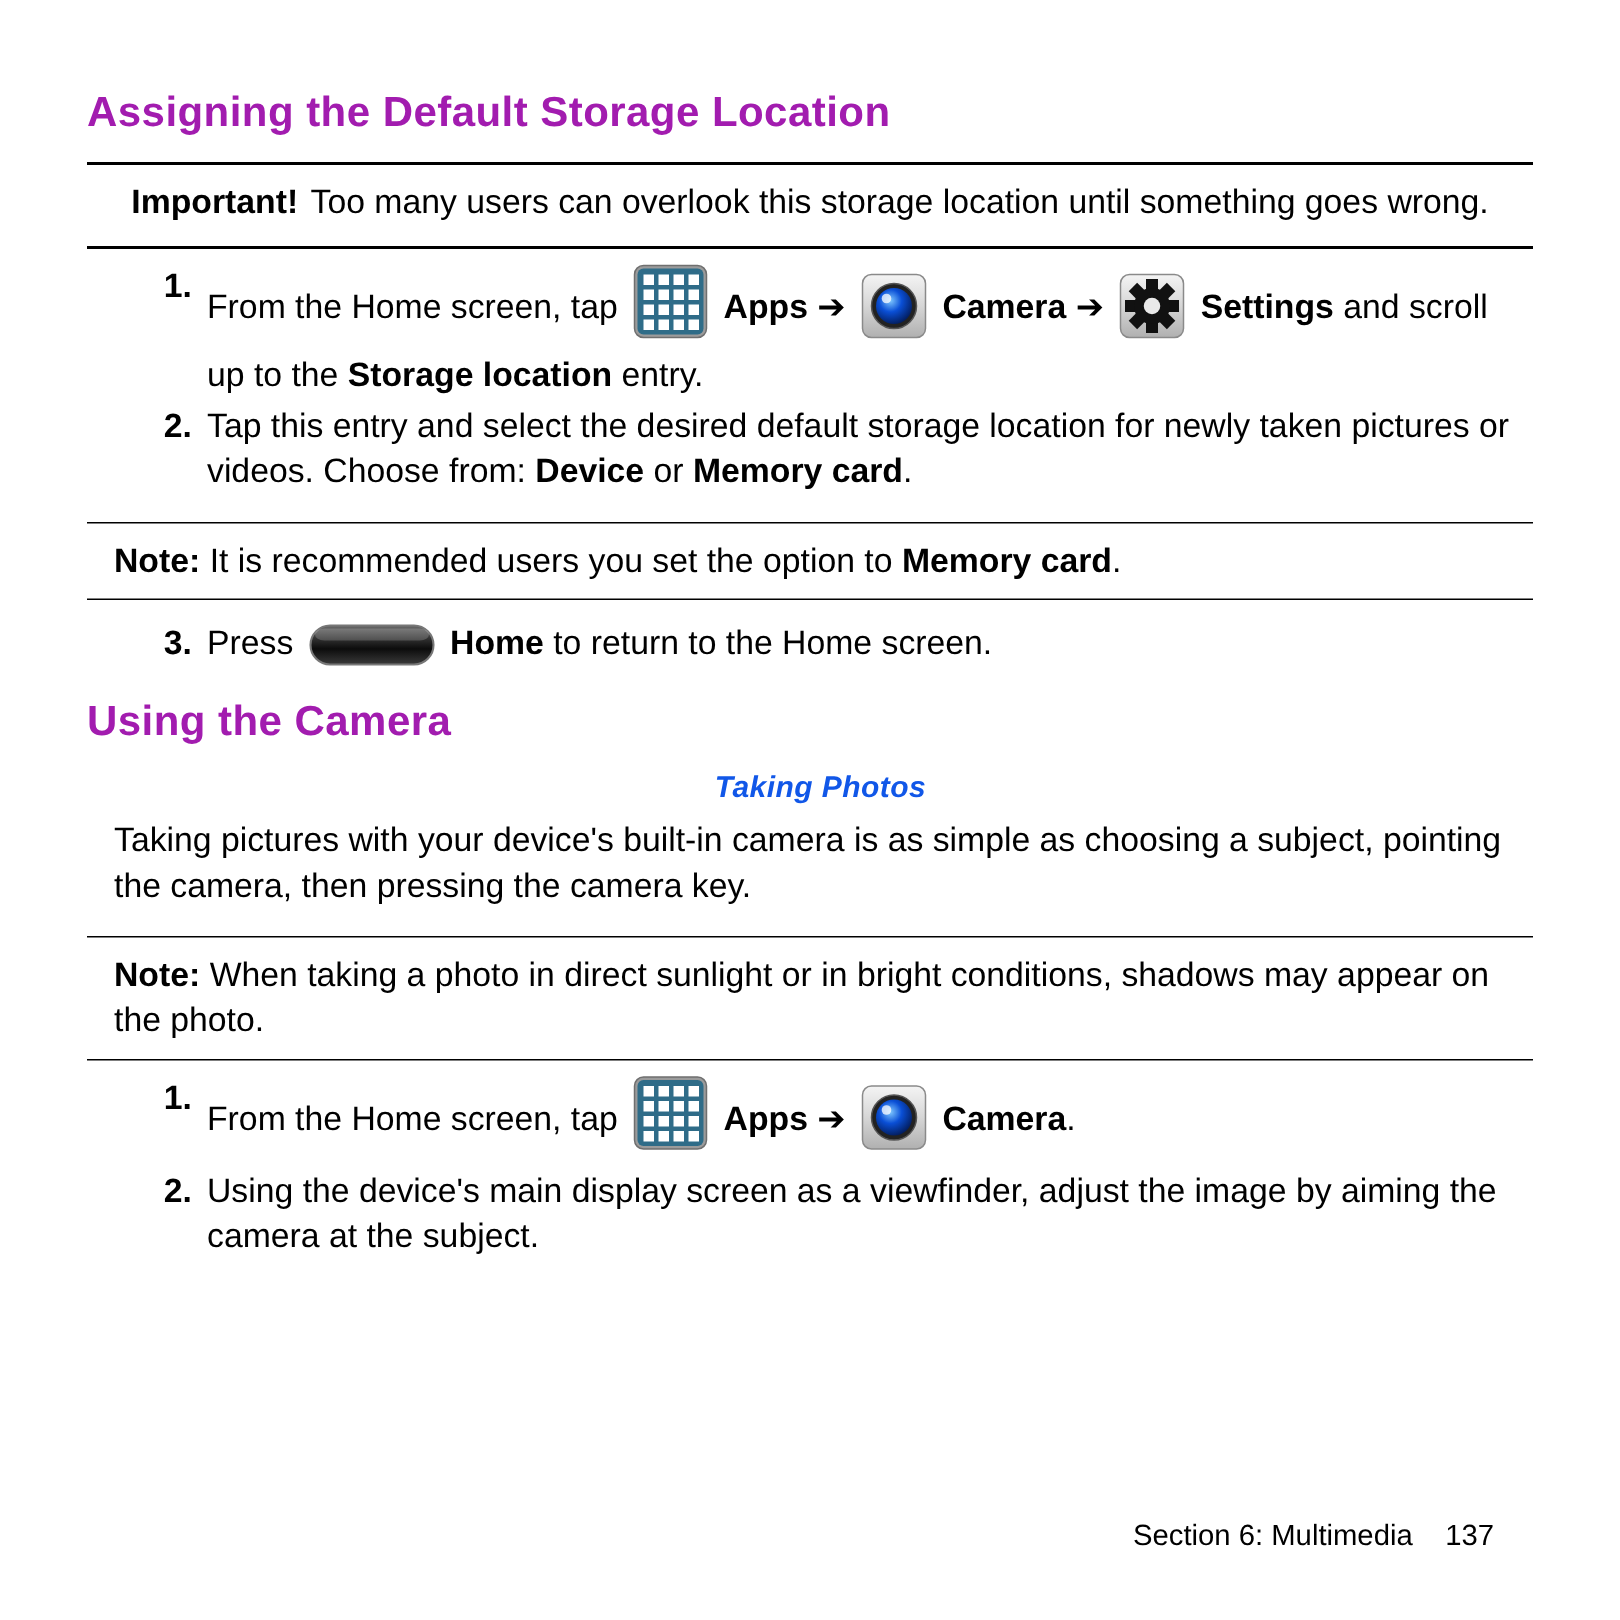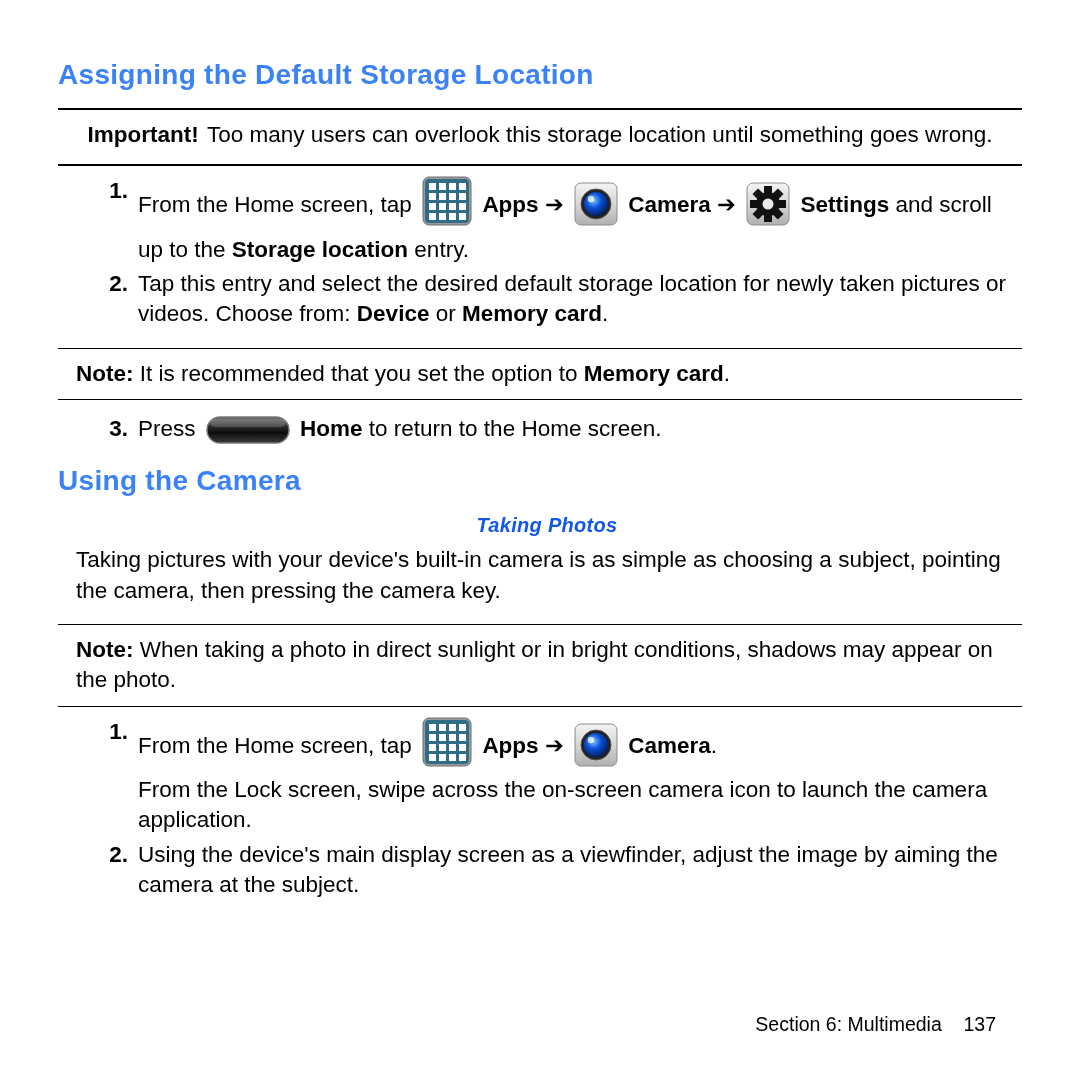--- a/index.html
+++ b/index.html
@@ -14,21 +14,21 @@
     line-height: 1.35;
   }
   .page {
     padding: 50px 58px 30px 58px;
     box-sizing: border-box;
     width: 1080px;
     height: 1080px;
     position: relative;
   }
   .h-blue {
-    color: #3b82f6;
+    color: #a21caf;
     font-weight: 800;
     font-size: 28px;
     letter-spacing: 0.3px;
     margin: 6px 0 12px 0;
   }
   .h-blue-italic {
     color: #1157e8;
     font-weight: 800;
     font-style: italic;
     font-size: 20px;
@@ -159,21 +159,21 @@
 
   <div class="list-row">
     <div class="list-num"><span class="b">2.</span></div>
     <div class="list-body">
       <span>Tap this entry and select the desired default storage location for newly taken pictures or videos. Choose from: </span><span class="b">Device</span><span> or </span><span class="b">Memory card</span><span>.</span>
     </div>
   </div>
 
   <hr class="rule-thin" style="margin-top:18px;">
   <div class="note-block">
-    <span class="b">Note:</span><span> It is recommended that you set the option to </span><span class="b">Memory card</span><span>.</span>
+    <span class="b">Note:</span><span> It is recommended users you set the option to </span><span class="b">Memory card</span><span>.</span>
   </div>
   <hr class="rule-thin">
 
   <div class="list-row" style="margin-top:14px;">
     <div class="list-num"><span class="b">3.</span></div>
     <div class="list-body">
       <span>Press </span>
       <span class="inline-icon" style="vertical-align:-8px;">
         <svg width="84" height="28" viewBox="0 0 84 28">
           <rect x="1" y="1" width="82" height="26" rx="13" fill="url(#homeGrad)" stroke="#777" stroke-width="1.4"></rect>
@@ -229,21 +229,20 @@
       <span> ➔ </span>
       <span class="inline-icon">
         <svg width="44" height="44" viewBox="0 0 44 44">
           <rect x="1" y="1" width="42" height="42" rx="6" fill="url(#metalV)" stroke="#8a8a8a"></rect>
           <circle cx="22" cy="22" r="15" fill="#222" stroke="#555"></circle>
           <circle cx="22" cy="22" r="12" fill="url(#blueLens)"></circle>
           <circle cx="17" cy="17" r="3.2" fill="#ffffff" opacity="0.75"></circle>
         </svg>
       </span>
       <span class="b">Camera</span><span>.</span>
-      <div>From the Lock screen, swipe across the on-screen camera icon to launch the camera application.</div>
     </div>
   </div>
 
   <div class="list-row">
     <div class="list-num"><span class="b">2.</span></div>
     <div class="list-body">
       <span>Using the device's main display screen as a viewfinder, adjust the image by aiming the camera at the subject.</span>
     </div>
   </div>
 

